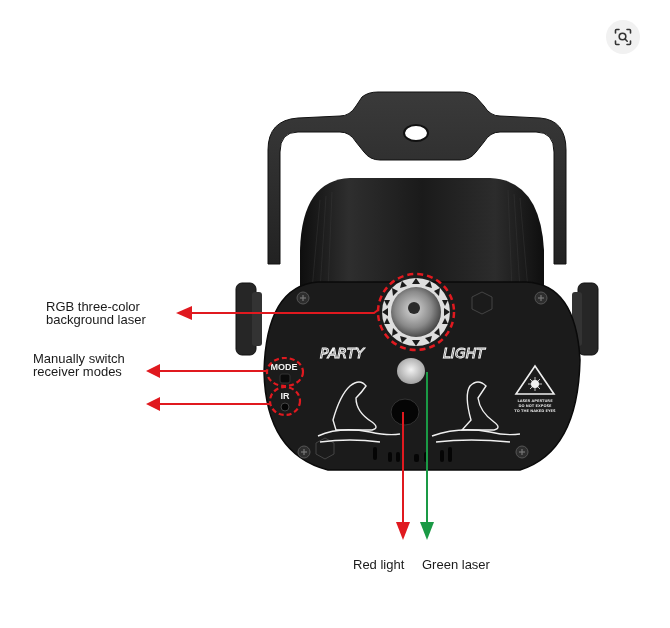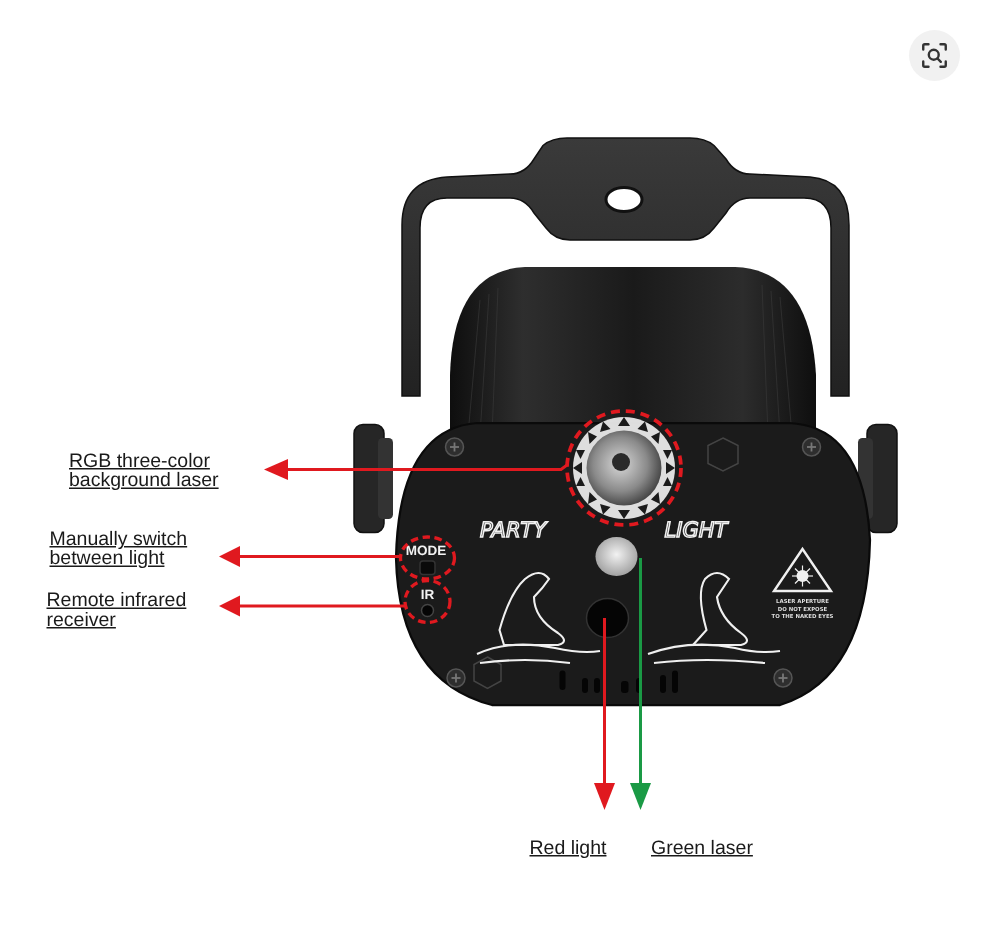--- a/index.html
+++ b/index.html
@@ -1,19 +1,19 @@
 <!DOCTYPE html>
 <html><head>
 <meta charset="utf-8">
 <style>
   html, body { margin: 0; padding: 0; background: #ffffff; }
   body { width: 670px; height: 628px; position: relative; overflow: hidden; font-family: "Liberation Sans", sans-serif; }
   .stage { position: absolute; left: 0; top: 0; width: 670px; height: 628px; }
   .zoom-btn { position: absolute; left: 606px; top: 20px; width: 34px; height: 34px; border-radius: 50%; background: #f1f1f1; display: flex; align-items: center; justify-content: center; cursor: pointer; }
-  .label { position: absolute; color: #1a1a1a; font-size: 13px; line-height: 13px; text-decoration: underline; }
+  .label { position: absolute; color: #1a1a1a; font-size: 13px; line-height: 13px; }
   svg { position: absolute; left: 0; top: 0; }
 </style>
 </head>
 <body>
 
 <div class="stage">
   <svg width="670" height="628" viewBox="0 0 670 628">
     <defs>
       <linearGradient id="bodyGrad" x1="0" y1="0" x2="1" y2="0">
         <stop offset="0" stop-color="#0e0e0e"></stop>
@@ -183,28 +183,24 @@
       <polygon points="427,540 420,522 434,522" stroke="none"></polygon>
     </g>
   </svg>
 
   <div class="label" style="left:46px; top:300px;">
     <div>RGB three-color</div>
     <div>background laser</div>
   </div>
   <div class="label" style="left:33px; top:352px;">
     <div>Manually switch</div>
-    <div>between light</div>
-  </div>
-  <div class="label" style="left:31px; top:393px;">
-    <div>Remote infrared</div>
-    <div>receiver</div>
+    <div>receiver modes</div>
   </div>
   <div class="label" style="left:353px; top:558px;">Red light</div>
-  <div class="label" style="left:422px; top:558px;margin-left:12px;">Green laser</div>
+  <div class="label" style="left:422px; top:558px;">Green laser</div>
 </div>
 
 <div class="zoom-btn">
   <svg width="18" height="18" viewBox="0 0 18 18" style="position:static">
     <g fill="none" stroke="#333" stroke-width="1.6" stroke-linecap="round">
       <path d="M1.5 5 V2.5 Q1.5 1.5 2.5 1.5 H5"></path>
       <path d="M13 1.5 H15.5 Q16.5 1.5 16.5 2.5 V5"></path>
       <path d="M1.5 13 V15.5 Q1.5 16.5 2.5 16.5 H5"></path>
       <path d="M16.5 13 V15.5 Q16.5 16.5 15.5 16.5 H13"></path>
       <circle cx="8.5" cy="8.5" r="3.3"></circle>

